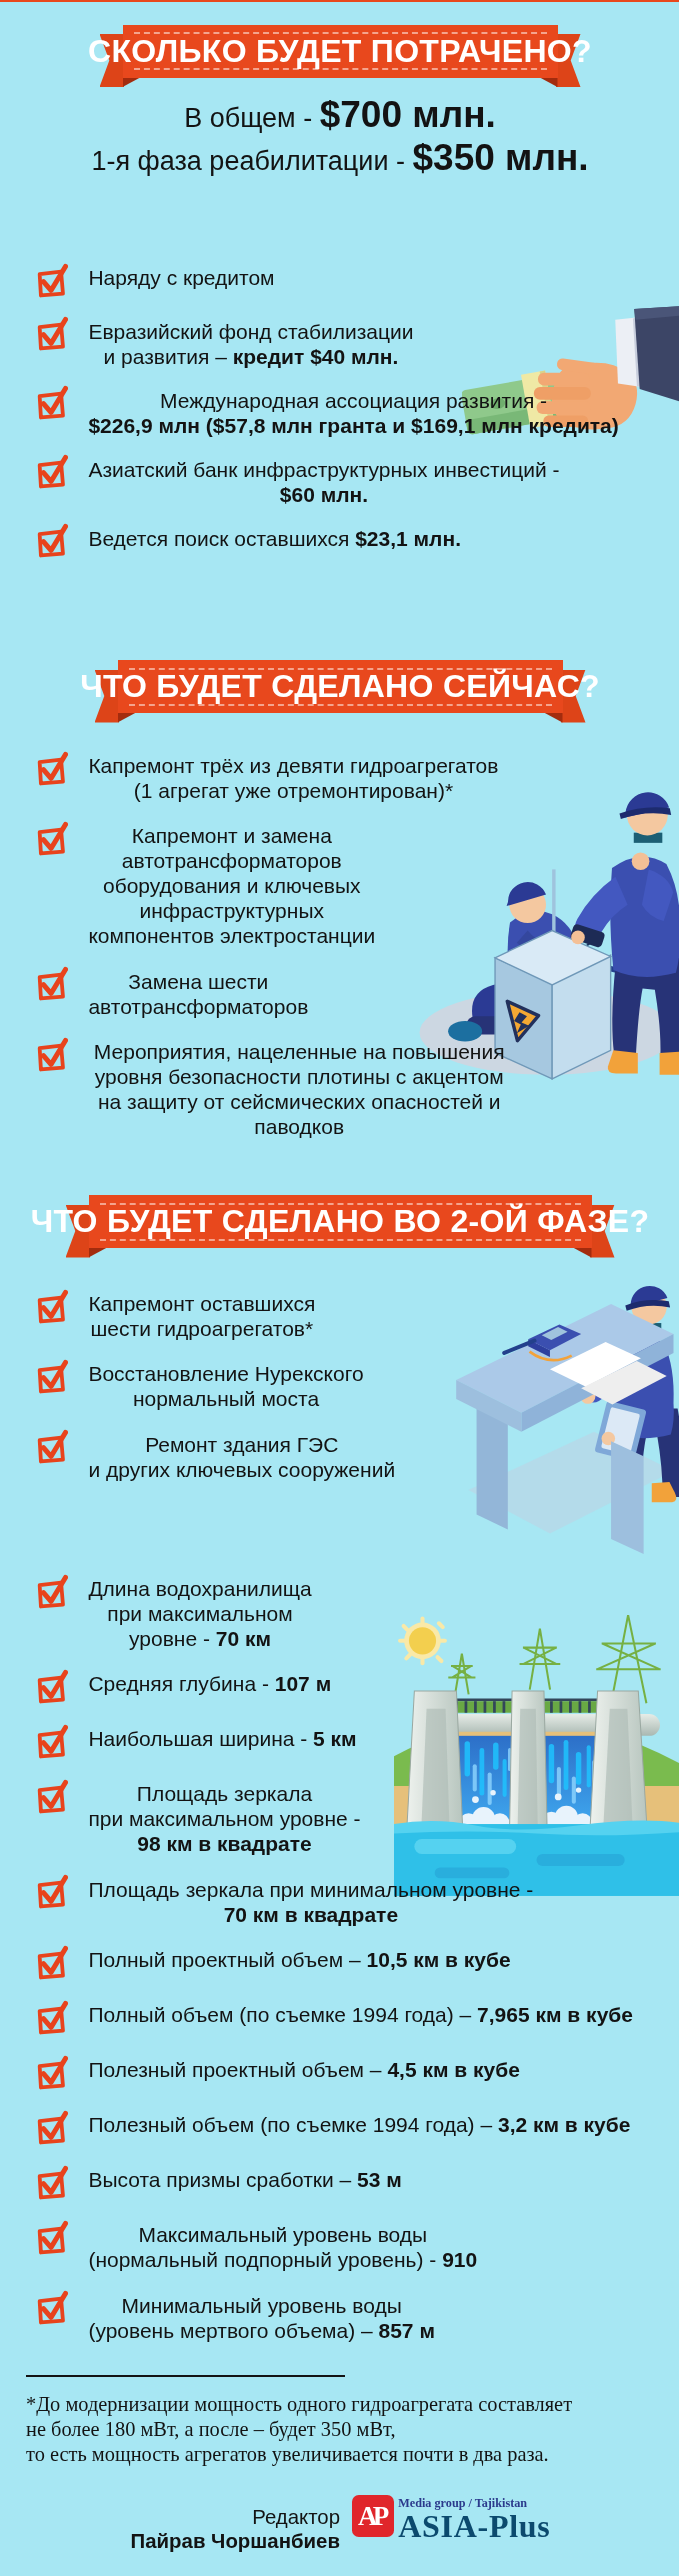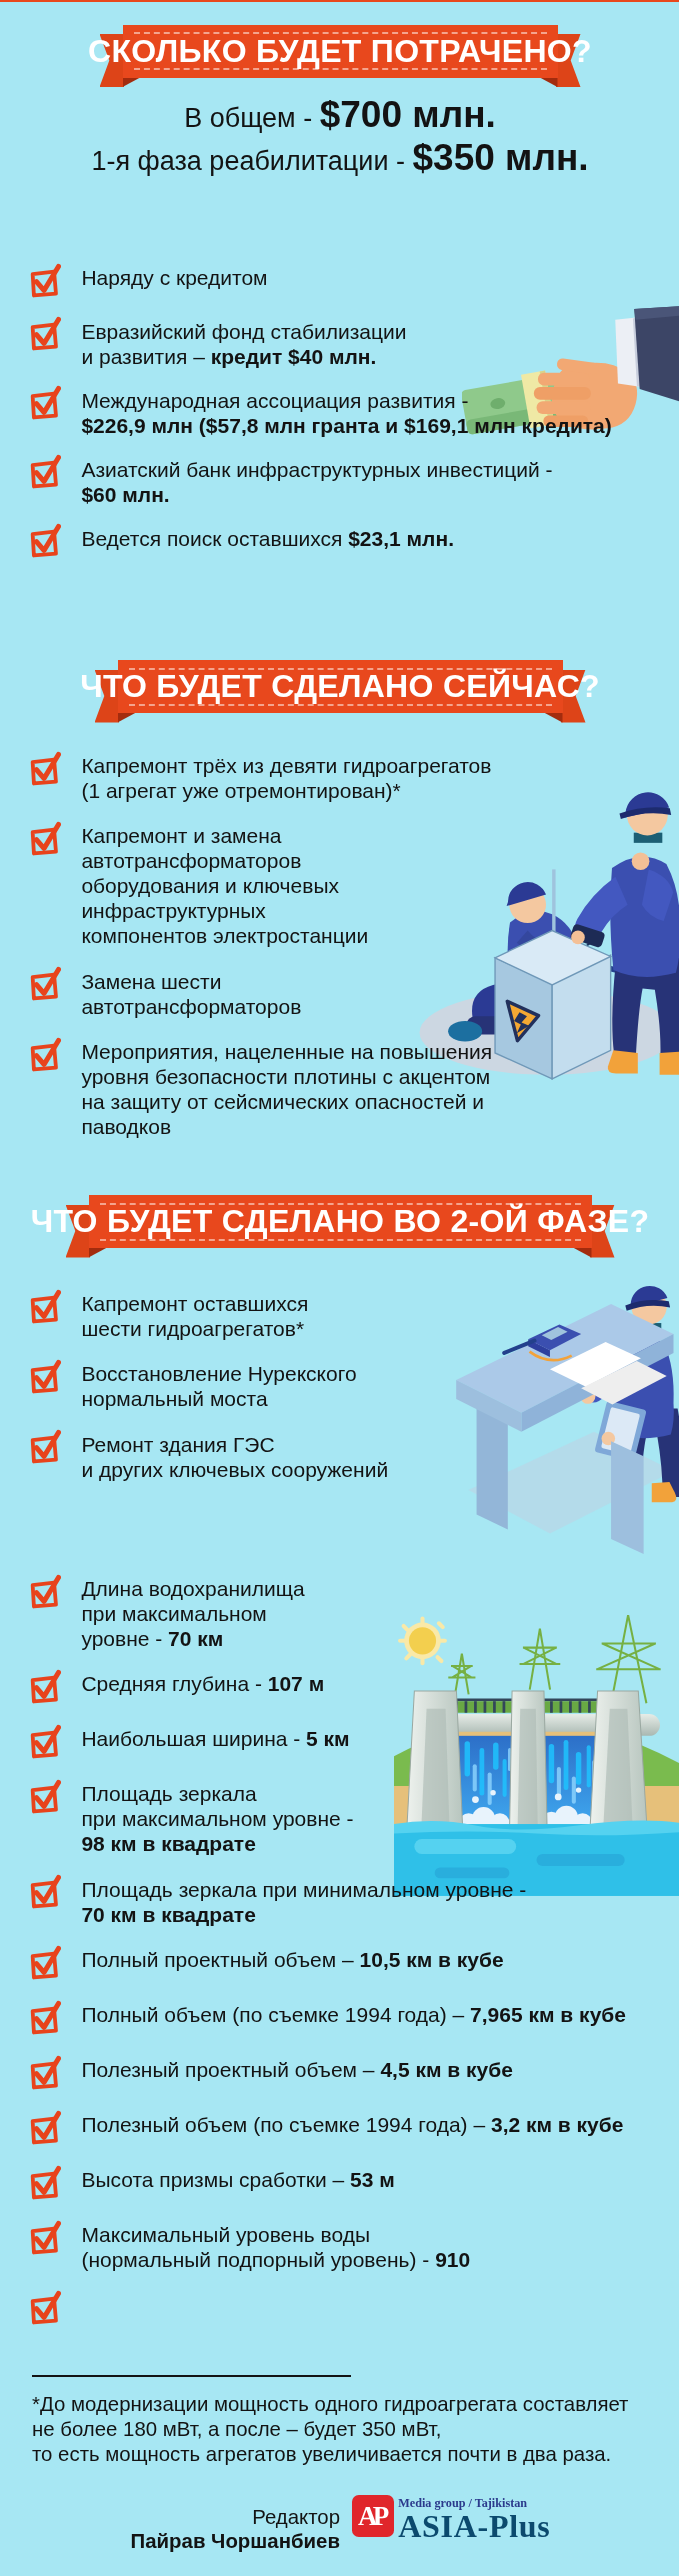--- a/index.html
+++ b/index.html
@@ -21,36 +21,36 @@
   .fold{position:absolute;top:53px;width:17.7px;height:9.5px;background:#a32c0e;z-index:3;}
   .fold-l{left:0;clip-path:polygon(0 0,100% 0,0 100%);}
   .fold-r{right:0;clip-path:polygon(0 0,100% 0,100% 100%);}
 
   
   .big-line{position:absolute;width:100%;text-align:center;white-space:nowrap;}
   .big-reg{font-size:27px;}
   .big-bold{font-size:37px;font-weight:bold;}
 
   
-  ul.checklist{list-style:none;margin:1px;padding:0 0 0 26px;position:relative;z-index:2;}
+  ul.checklist{list-style:none;margin:8px;padding:0 0 0 26px;position:relative;z-index:2;text-align:center;}
   .check-item{display:flex;align-items:flex-start;gap:20.4px;}
   .check-item .cbx{flex:0 0 auto;margin-top:-3.4px;}
   .item-text{font-size:21px;line-height:25px;}
   .item-text .b{font-weight:bold;}
   #sec1 .check-item{margin-bottom:19px;}
   #sec2 .check-item,#sec3 .check-item,#sec4 .check-item{margin-bottom:20.4px;}
   #sec1 ul{margin-top:27px;}
   #sec2 ul{margin-top:30px;max-width:476px;}
   #sec3 ul{margin-top:33px;max-width:476px;}
   #sec4 ul{margin-top:19px;}
 
   .illus{position:absolute;z-index:1;}
 
   
-  #footnote{left:32px;width:612px;}
+  #footnote{left:26px;width:612px;font-family:Liberation Serif, serif;}
   .divider{width:319px;height:2px;background:#131313;}
   .fn-lines{margin-top:15px;font-size:20.4px;line-height:25px;}
   #footer{display:flex;align-items:flex-start;}
   .editor{width:340px;text-align:right;font-size:20.4px;line-height:24.5px;padding-top:9.5px;}
   .editor .nm{font-weight:bold;}
   .logo{display:flex;margin-left:12.2px;align-items:flex-start;}
   .logo-sq{width:42px;height:42px;background:#e0262b;border-radius:6.8px;display:flex;align-items:center;justify-content:center;}
   .logo-mono{color:#fff;font-family:"Liberation Serif",serif;font-weight:bold;font-size:27px;letter-spacing:-4.8px;padding-right:4.1px;}
   .logo-txt{margin-left:4.1px;}
   .logo-top{color:#2b3a8c;font-family:"Liberation Serif",serif;font-weight:bold;font-size:12.2px;padding-top:1.4px;}
@@ -439,20 +439,24 @@
           <div class="item-text">
             <div class="line"><span>Максимальный уровень воды</span></div>
             <div class="line"><span>(нормальный подпорный уровень) - </span><span class="b">910</span></div>
           </div>
         </li>
         <li class="check-item">
           <svg class="cbx" width="34" height="38" viewBox="0 0 54 60">
             <path d="M9 19 L43 15 L46 50 L11 53 Z" fill="none" stroke="#e8431c" stroke-width="6" stroke-linejoin="round"></path>
             <path d="M15 31 L27 45 L50 7" fill="none" stroke="#e8431c" stroke-width="8" stroke-linecap="round" stroke-linejoin="round"></path>
           </svg>
+          <div class="item-text">
+            <div class="line"><span>Минимальный уровень воды</span></div>
+            <div class="line"><span>(уровень мертвого объема) – </span><span class="b">857 м</span></div>
+          </div>
         </li>
       </ul>
 
     <svg class="illus" style="left:394px;top:58px;" width="285" height="281" viewBox="0 0 420 414">
       <defs>
         <linearGradient id="pg" x1="0" y1="0" x2="1" y2="0">
           <stop offset="0" stop-color="#eef2ee"></stop>
             <stop offset="1" stop-color="#b7c5be"></stop>
         </linearGradient>
         <linearGradient id="wg" x1="0" y1="0" x2="0" y2="1">

